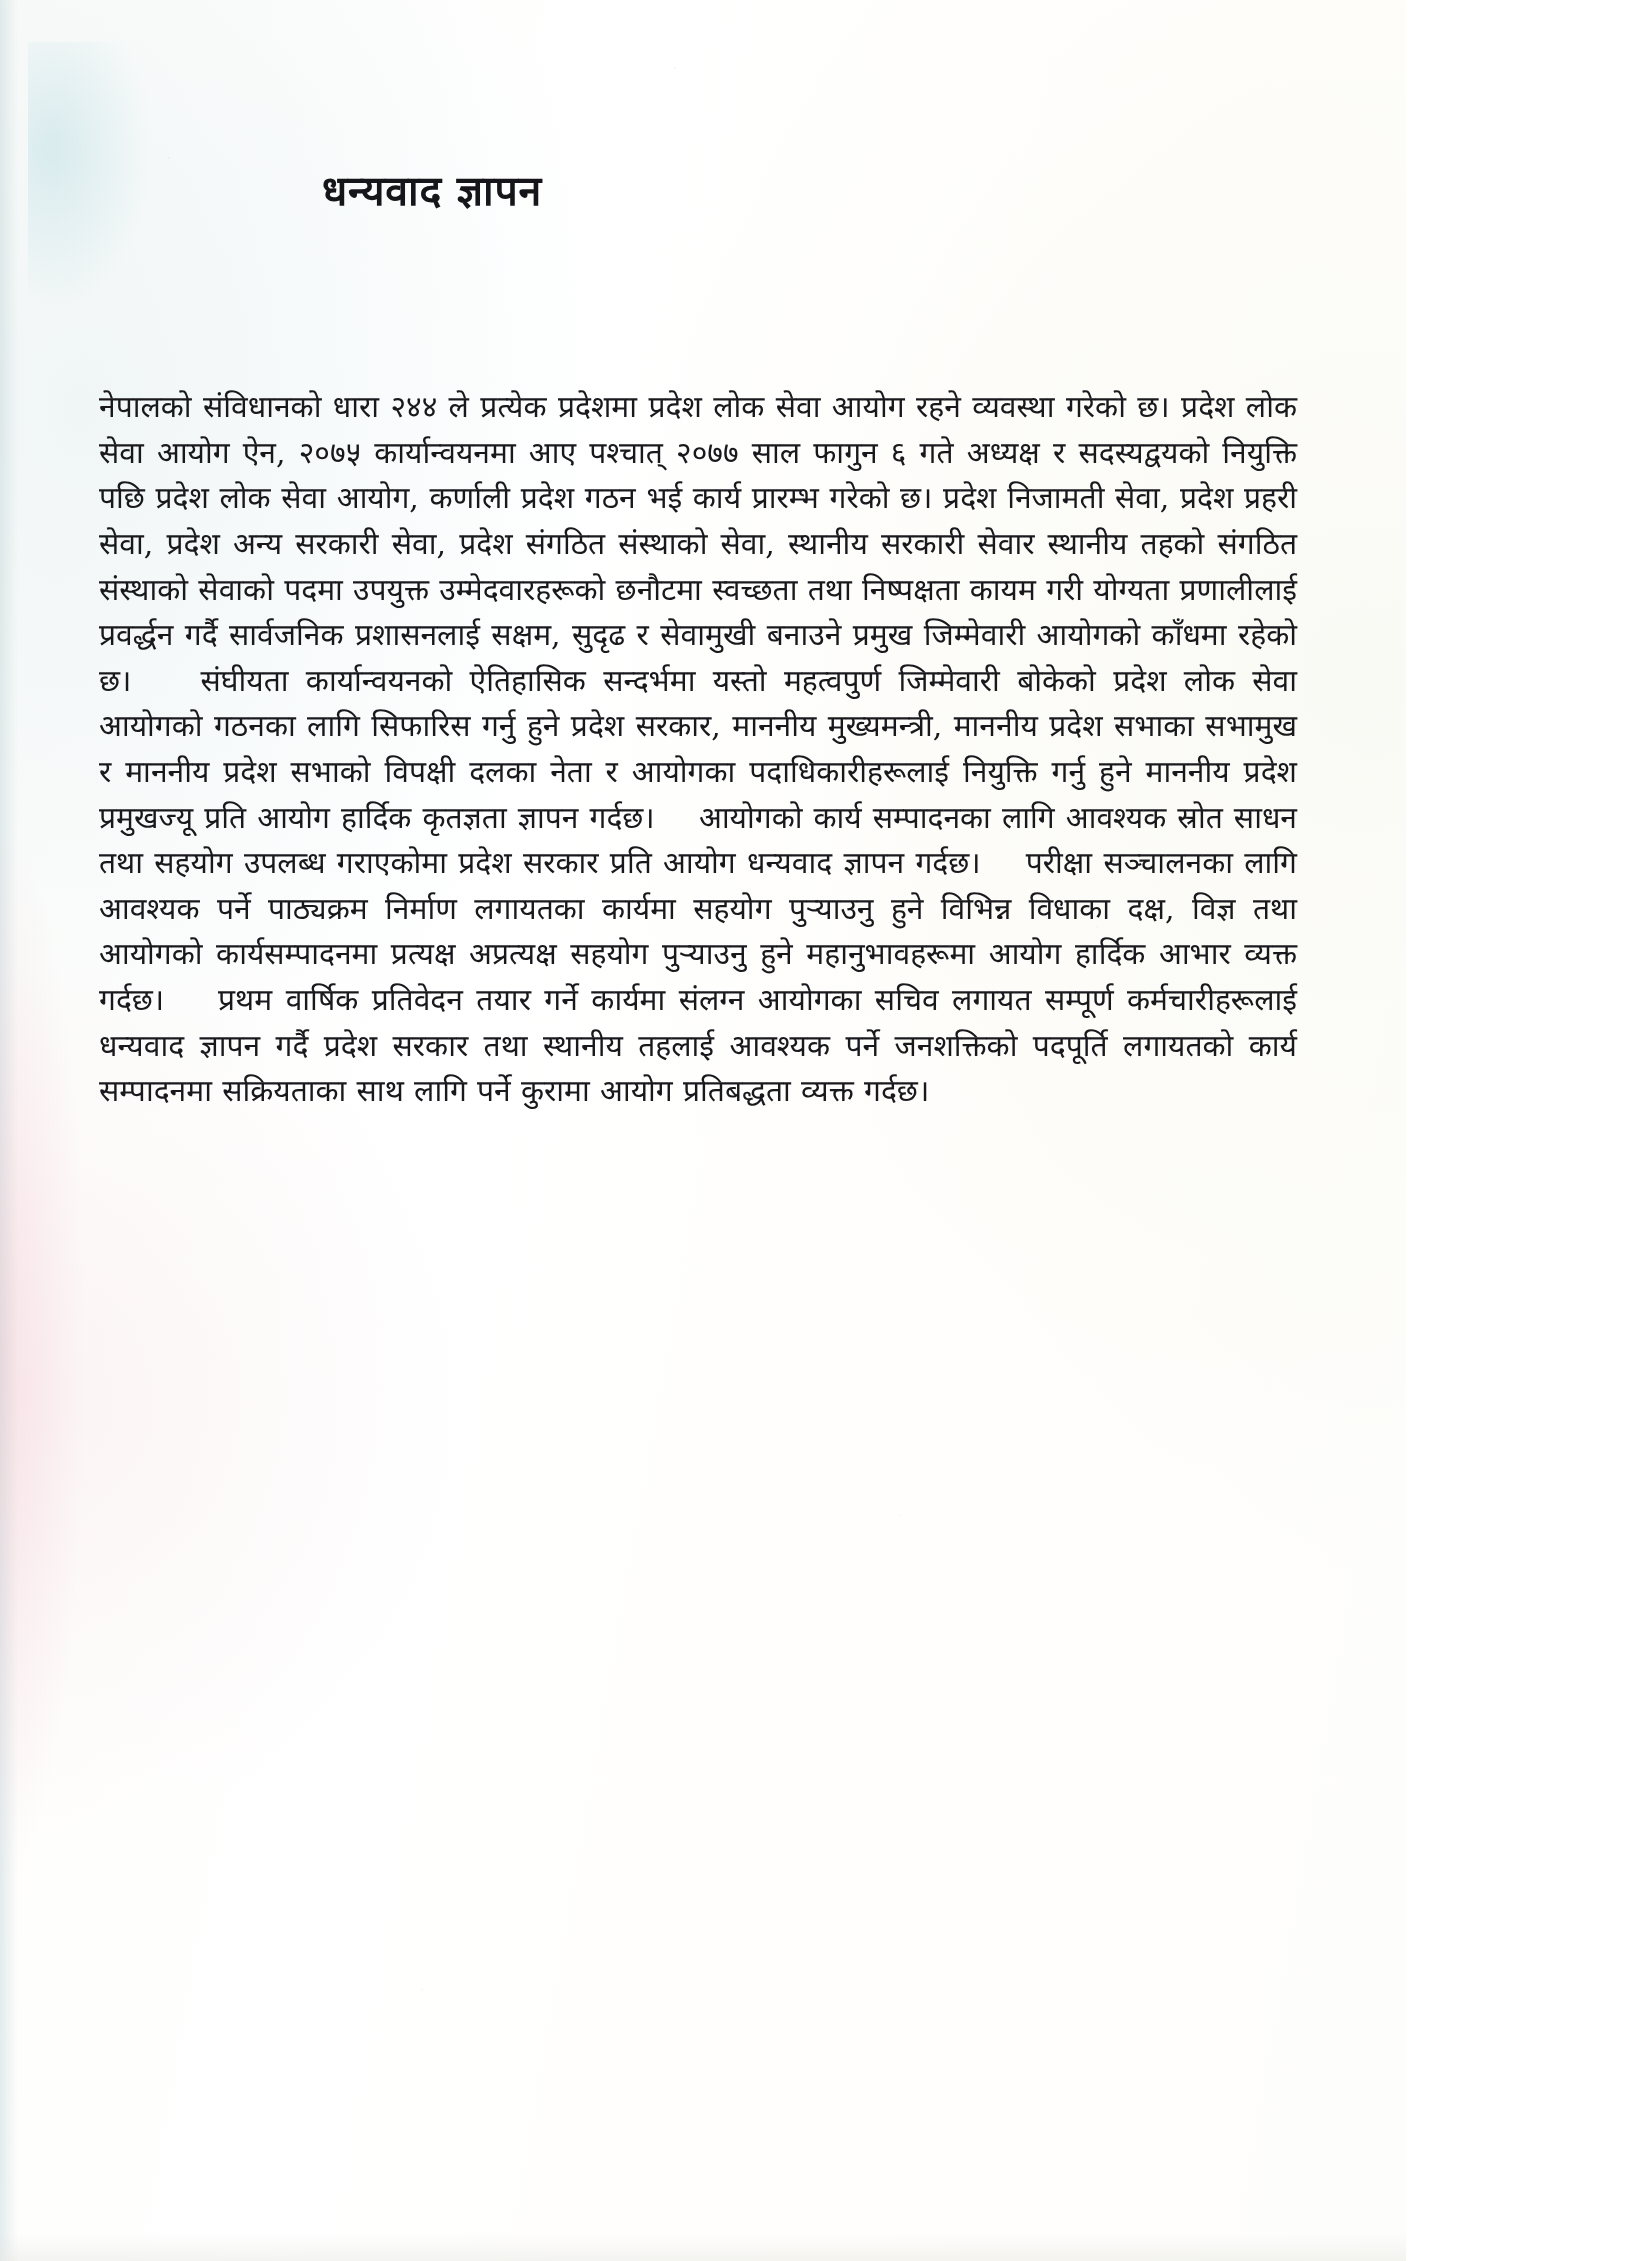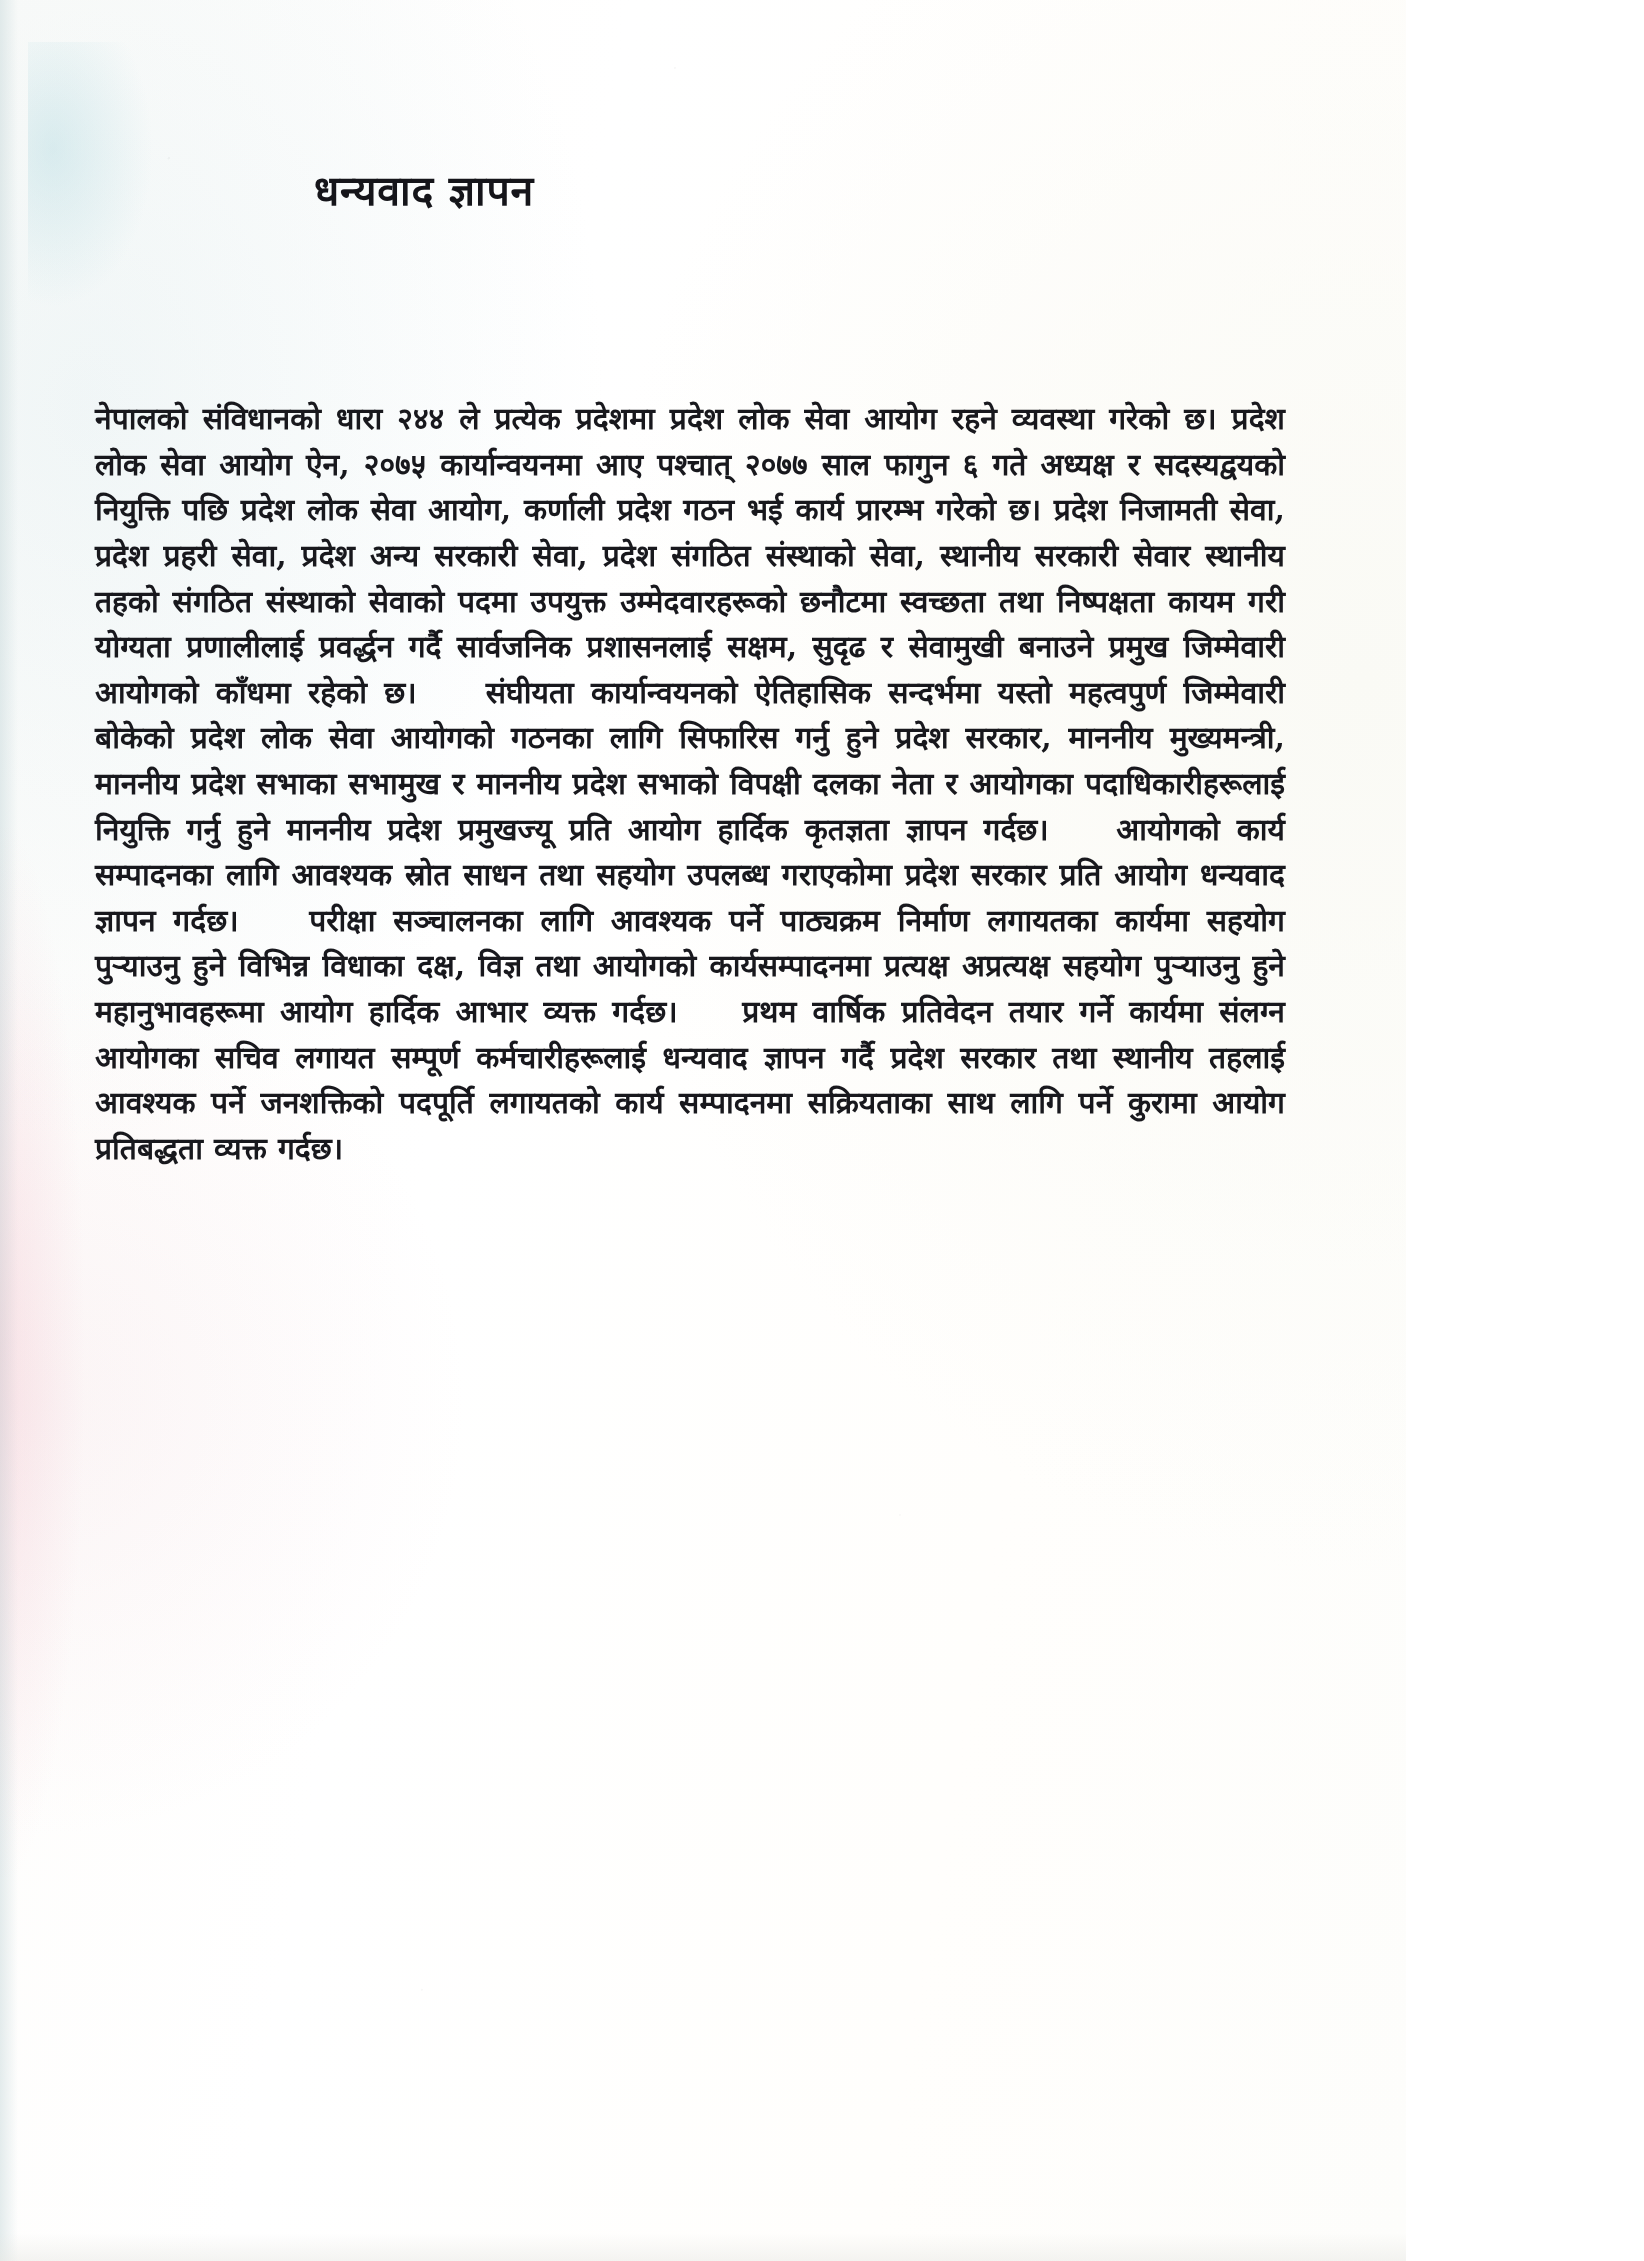--- a/index.html
+++ b/index.html
@@ -14,20 +14,21 @@
     height: 2261px;
     background:
       radial-gradient(ellipse at 6% 18%, rgba(180, 215, 225, 0.18) 0%, rgba(255,255,255,0) 28%),
       radial-gradient(ellipse at 3% 62%, rgba(235, 195, 205, 0.16) 0%, rgba(255,255,255,0) 22%),
       radial-gradient(ellipse at 97% 30%, rgba(250, 250, 245, 1) 0%, rgba(255,255,255,0) 40%),
       linear-gradient(100deg, #fdfcfa 0%, #ffffff 35%, #fffefc 70%, #fdfdfb 100%);
     overflow: hidden;
     box-sizing: border-box;
     font-family: "Liberation Serif", "DejaVu Serif", serif;
     color: #1d1d22;
+    padding-left: 16px;
   }
 
   
   .page::before {
     content: "";
     position: absolute;
     inset: 0;
     pointer-events: none;
     background-image:
       radial-gradient(circle at 12% 7%, rgba(0,0,0,0.035) 0 1.1px, rgba(0,0,0,0) 1.4px),
@@ -98,24 +99,23 @@
     line-height: 1.52;
     text-align: justify;
     text-justify: inter-word;
     color: #18181d;
     font-family: "DejaVu Serif", "Liberation Serif", serif;
     white-space: pre-wrap;
     word-spacing: 0.7px;
   }
 
   .body-text p {
-    margin: 12px;
+    margin: 0;
     text-align: justify;
     text-indent: 0;
-    font-weight: bold;
   }
 </style>
 </head>
 <body>
 
 <div class="page">
 
   <div class="scan-edge-left"></div>
   <div class="scan-tint-cyan"></div>
   <div class="scan-tint-pink"></div>

